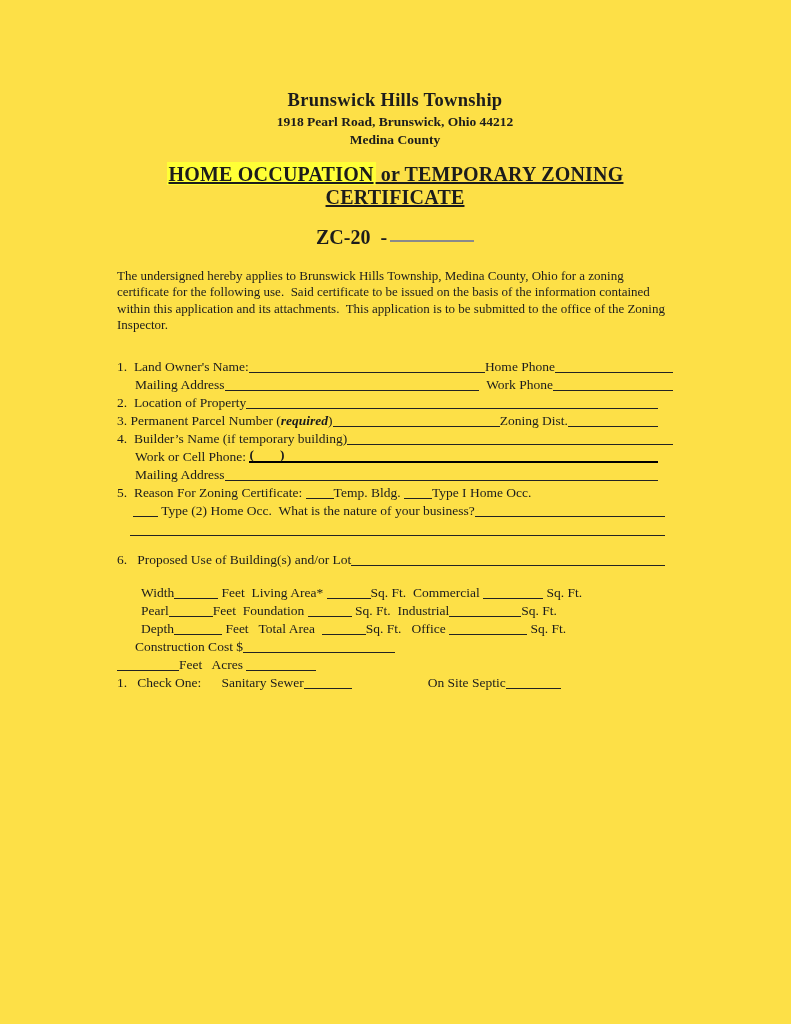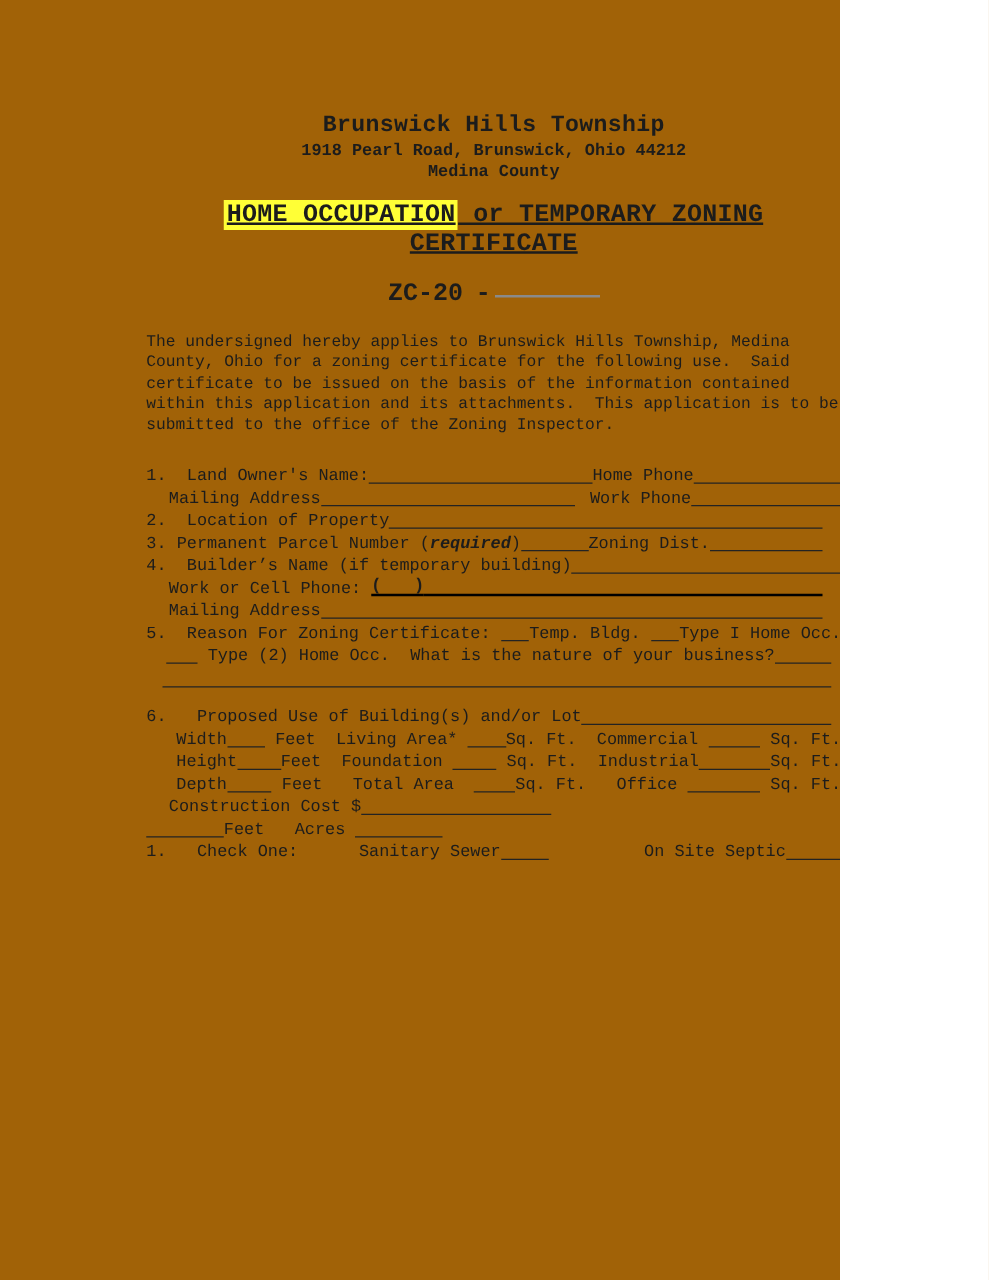--- a/index.html
+++ b/index.html
@@ -1,21 +1,21 @@
 <!DOCTYPE html>
 <html style="--highlight: #ffff36;"><head>
 <meta charset="utf-8">
 <style>
   html, body { margin: 0; padding: 0; background: #ffffff; }
   .page {
     position: relative;
-    width: 672px;
+    width: 791px;
     height: 1024px;
-    background: #a16207;
-    font-family: Liberation Mono, monospace;
+    background: #fde047;
+    font-family: Liberation Serif, serif;
     color: #1c1c1c;
     font-size: 13.5px;
     overflow: hidden;
   }
   .content {
     position: absolute;
     left: 117px;
     top: 90px;
     width: 556px;
   }
@@ -93,21 +93,21 @@
     border-bottom: 2.2px solid #000;
     margin-bottom: 2px;
   }
   .pgroup .t { margin-bottom: -2px; }
   .pgap { width: 26px; }
   .mr4  { margin-right: 4px; }
   .mr8  { margin-right: 8px; }
   .mr15 { margin-right: 15px; }
   .row-fullline { margin-top: 3px; margin-left: 13px; height: 16px; }
   .mt12 { margin-top: 12px; }
-  .mt0 { margin-top: 0; align-items: flex-end; }
+  .mt0 { margin-top: 15px; align-items: flex-end; }
   .septic-gap { margin-left: 76px; }
 </style>
 </head>
 <body>
 
 <div class="page">
   <div class="content">
 
     <div class="hdr-township">Brunswick Hills Township</div>
     <div class="hdr-address">1918 Pearl Road, Brunswick, Ohio 44212</div>
@@ -199,21 +199,21 @@
       <span class="t">Width</span>
       <span class="blank" style="width:44px"></span>
       <span class="t"> Feet  Living Area* </span>
       <span class="blank" style="width:44px"></span>
       <span class="t">Sq. Ft.  Commercial </span>
       <span class="blank" style="width:60px"></span>
       <span class="t"> Sq. Ft.</span>
     </div>
 
     <div class="row ind24">
-      <span class="t">Height</span>
+      <span class="t">Pearl</span>
       <span class="blank" style="width:44px"></span>
       <span class="t">Feet  Foundation </span>
       <span class="blank" style="width:44px"></span>
       <span class="t"> Sq. Ft.  Industrial</span>
       <span class="blank" style="width:72px"></span>
       <span class="t">Sq. Ft.</span>
     </div>
 
     <div class="row ind24">
       <span class="t">Depth</span>

